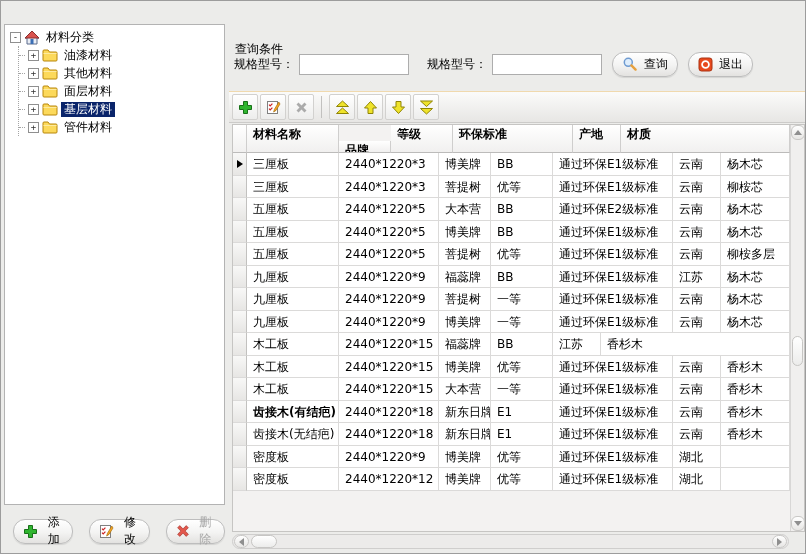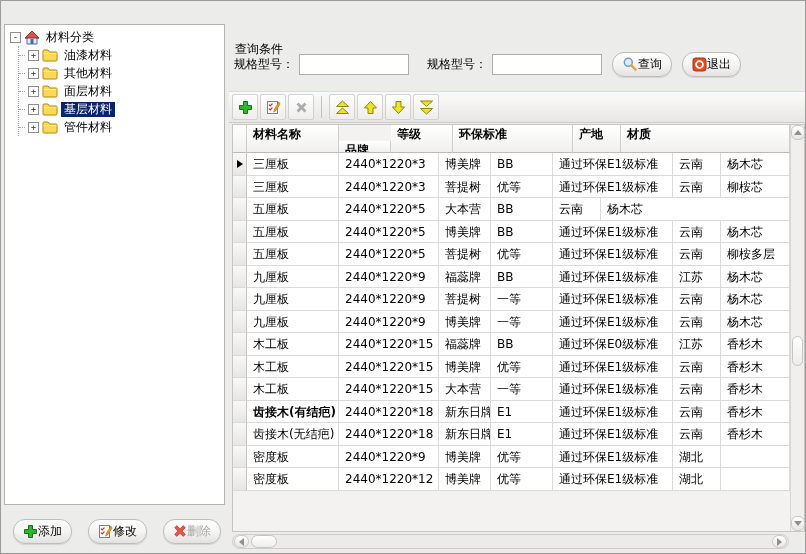--- a/index.html
+++ b/index.html
@@ -24,21 +24,21 @@
   .tree-children{margin-left:8px;border-left:1px dotted #a5a5a5;padding-left:0;}
   .tree-children .tree-row::before{content:"";width:6px;border-top:1px dotted #a5a5a5;flex:none;}
   .expander{width:11px;height:11px;flex:none;border:1px solid #8f8f8f;background:#fff;box-sizing:border-box;
     font:9px/8px "DejaVu Sans Mono","Liberation Mono",monospace;text-align:center;color:#333;}
   .ticon{flex:none;display:inline-flex;align-items:center;}
   .tree-label{padding:0 3px;line-height:15px;}
   .tree-label.selected{background:#0a246a;color:#fff;}
   
   .footer-bar{position:absolute;left:3px;top:509px;width:221px;height:42px;
     display:flex;align-items:center;gap:16px;padding-left:9px;box-sizing:border-box;}
-  .btn{display:inline-flex;align-items:center;justify-content:center;gap:0;height:25px;
+  .btn{display:inline-flex;align-items:center;justify-content:center;gap:6px;height:25px;
     border:1px solid #bdbdbd;border-radius:12px;background:linear-gradient(#ffffff,#f3f3f2 55%,#e3e2e0);
     box-shadow:0 1px 1px rgba(0,0,0,.10);padding:0 9px;font-size:12px;cursor:pointer;
     font-family:inherit;color:#000;}
   .btn.disabled .btn-label{color:#a6a6a6;}
   .btn svg{flex:none;}
   
   .right-panel{position:absolute;left:228px;top:22px;width:576px;height:530px;}
   .section-title{position:absolute;left:6px;top:7px;margin-top:11px;}
   .query-row{position:absolute;left:5px;top:29px;height:24px;display:flex;align-items:center;}
   .q-label{flex:none;}
@@ -294,20 +294,21 @@
               <div class="tcell" style="width: 120px;">通过环保E1级标准</div>
               <div class="tcell" style="width: 48px;">云南</div>
               <div class="tcell" style="flex: 1 1 0%;">柳桉芯</div>
             </div>
             <div class="trow">
               <div class="tcell marker"></div>
               <div class="tcell" style="width: 92px;">五厘板</div>
               <div class="tcell" style="width: 100px;">2440*1220*5</div>
               <div class="tcell" style="width: 52px;">大本营</div>
               <div class="tcell" style="width: 62px;">BB</div>
+              <div class="tcell" style="width: 120px;">通过环保E2级标准</div>
               <div class="tcell" style="width: 48px;">云南</div>
               <div class="tcell" style="flex: 1 1 0%;">杨木芯</div>
             </div>
             <div class="trow">
               <div class="tcell marker"></div>
               <div class="tcell" style="width: 92px;">五厘板</div>
               <div class="tcell" style="width: 100px;">2440*1220*5</div>
               <div class="tcell" style="width: 52px;">博美牌</div>
               <div class="tcell" style="width: 62px;">BB</div>
               <div class="tcell" style="width: 120px;">通过环保E1级标准</div>
@@ -353,21 +354,20 @@
               <div class="tcell" style="width: 120px;">通过环保E1级标准</div>
               <div class="tcell" style="width: 48px;">云南</div>
               <div class="tcell" style="flex: 1 1 0%;">杨木芯</div>
             </div>
             <div class="trow">
               <div class="tcell marker"></div>
               <div class="tcell" style="width: 92px;">木工板</div>
               <div class="tcell" style="width: 100px;">2440*1220*15</div>
               <div class="tcell" style="width: 52px;">福蕊牌</div>
               <div class="tcell" style="width: 62px;">BB</div>
-              <div class="tcell" style="width: 120px;">通过环保E0级标准</div>
               <div class="tcell" style="width: 48px;">江苏</div>
               <div class="tcell" style="flex: 1 1 0%;">香杉木</div>
             </div>
             <div class="trow">
               <div class="tcell marker"></div>
               <div class="tcell" style="width: 92px;">木工板</div>
               <div class="tcell" style="width: 100px;">2440*1220*15</div>
               <div class="tcell" style="width: 52px;">博美牌</div>
               <div class="tcell" style="width: 62px;">优等</div>
               <div class="tcell" style="width: 120px;">通过环保E1级标准</div>

